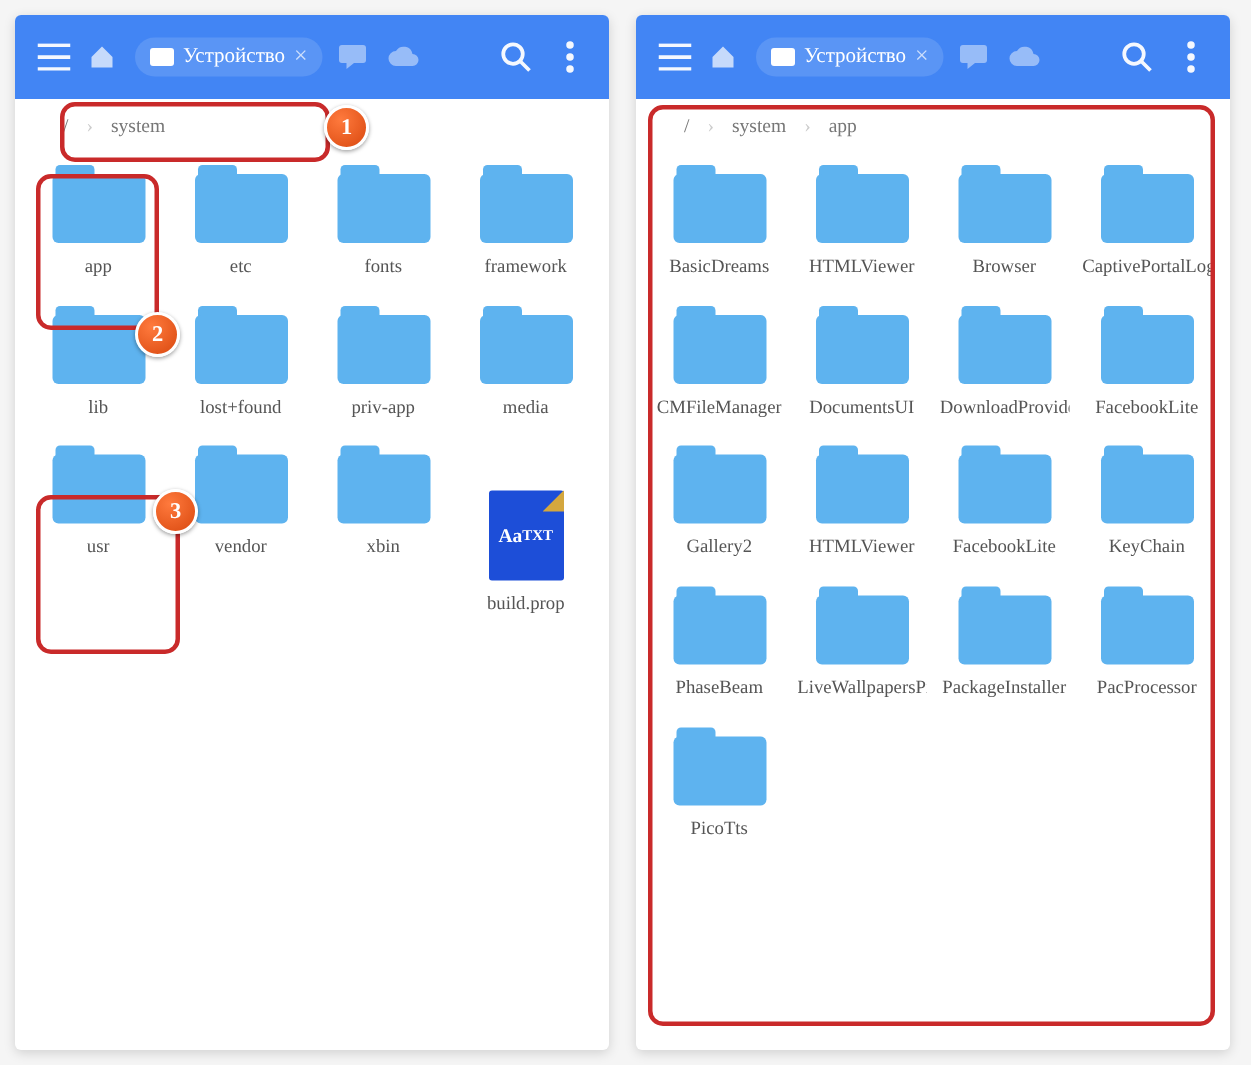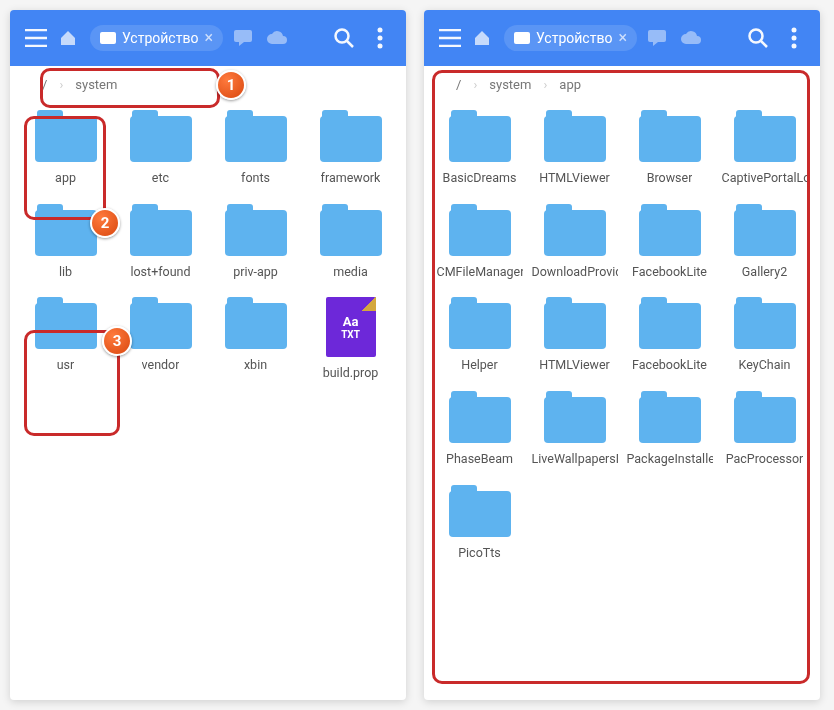--- a/index.html
+++ b/index.html
@@ -1,37 +1,37 @@
 <!DOCTYPE html>
 <html><head>
 <meta charset="utf-8">
 <style>
   * { box-sizing: border-box; margin: 0; padding: 0; }
   body { font-family: -apple-system, Roboto, Arial, sans-serif; background: #f5f5f5; width: 834px; height: 710px; display: flex; gap: 18px; padding: 10px; }
-  .phone { background: #fff; box-shadow: 0 2px 8px rgba(0,0,0,0.15); border-radius: 4px; overflow: hidden; position: relative; }
+  .phone { background: #fff; box-shadow: 0 2px 8px rgba(0,0,0,0.15); border-radius: 4px; overflow: hidden; position: relative; font-family: Liberation Serif, serif; }
   .phone.left { width: 396px; height: 690px; }
   .phone.right { width: 396px; height: 690px; }
   .appbar { background: #4285f4; height: 56px; display: flex; align-items: center; padding: 0 12px; color: #fff; }
   .appbar .menu-icon, .appbar .home-icon, .appbar .search-icon, .appbar .more-icon, .appbar .chat-icon, .appbar .cloud-icon { width: 28px; height: 28px; display: flex; align-items: center; justify-content: center; cursor: pointer; opacity: 0.95; }
   .appbar .home-icon { margin-left: 4px; opacity: 0.7; }
   .appbar .tab { background: #5a95f5; border-radius: 16px; padding: 5px 10px; display: flex; align-items: center; gap: 6px; margin-left: 8px; font-size: 14px; }
   .appbar .tab .sd-icon { width: 16px; height: 12px; background: #fff; border-radius: 2px; }
   .appbar .tab .close-icon { opacity: 0.7; font-size: 16px; line-height: 1; cursor: pointer; }
   .appbar .spacer { flex: 1; }
   .appbar .chat-icon, .appbar .cloud-icon { opacity: 0.45; margin-left: 6px; }
   .appbar .search-icon, .appbar .more-icon { margin-left: 8px; }
   .breadcrumb { height: 36px; display: flex; align-items: center; padding: 0 20px; font-size: 13px; color: #777; gap: 0; }
   .breadcrumb .crumb { padding: 0 12px; cursor: pointer; }
   .breadcrumb .sep { color: #ccc; }
   .grid { padding: 8px 12px 12px 12px; display: grid; grid-template-columns: repeat(4, 1fr); gap: 18px 8px; }
   .item { display: flex; flex-direction: column; align-items: center; cursor: pointer; }
   .folder-icon { width: 66px; height: 52px; position: relative; }
   .folder-icon::before { content: ""; position: absolute; top: 0; left: 4px; width: 26px; height: 10px; background: #5eb3ef; border-radius: 3px 3px 0 0; }
   .folder-icon::after { content: ""; position: absolute; top: 6px; left: 2px; right: 2px; bottom: 0; background: #5eb3ef; border-radius: 4px; }
-  .file-icon { width: 50px; height: 60px; background: #6d28d9; border-radius: 2px; position: relative; display: flex; flex-direction: column; align-items: center; justify-content: center; color: #fff; font-size: 10px; font-weight: bold; }
+  .file-icon { width: 50px; height: 60px; background: #1d4ed8; border-radius: 2px; position: relative; display: flex; flex-direction: row; align-items: center; justify-content: center; color: #fff; font-size: 10px; font-weight: bold; margin-top: 30px; }
   .file-icon::before { content: ""; position: absolute; top: 0; right: 0; width: 14px; height: 14px; background: linear-gradient(135deg, transparent 48%, #d4a73e 50%); }
   .file-icon .aa { font-size: 13px; }
   .item-label { margin-top: 8px; font-size: 12.5px; color: #555; text-align: center; line-height: 1.25; max-width: 86px; overflow: hidden; }
   
   .hl { position: absolute; border: 3px solid #c92a2a; border-radius: 10px; pointer-events: none; }
   .callout { position: absolute; width: 30px; height: 30px; border-radius: 50%; background: radial-gradient(circle at 35% 30%, #ff7a3d, #d9480f); border: 2px solid #fff; box-shadow: 0 1px 3px rgba(0,0,0,0.4); color: #fff; font-weight: bold; display: flex; align-items: center; justify-content: center; font-size: 15px; pointer-events: none; }
   svg { display: block; }
 </style>
 </head>
 <body>
@@ -224,33 +224,33 @@
       <div class="item">
         <div class="folder-icon"></div>
         <div class="item-label">CaptivePortalLogin</div>
       </div>
       <div class="item">
         <div class="folder-icon"></div>
         <div class="item-label">CMFileManager</div>
       </div>
       <div class="item">
         <div class="folder-icon"></div>
+        <div class="item-label">DocumentsUI</div>
+      </div>
+      <div class="item">
+        <div class="folder-icon"></div>
         <div class="item-label">DownloadProviderUi</div>
       </div>
       <div class="item">
         <div class="folder-icon"></div>
         <div class="item-label">FacebookLite</div>
       </div>
       <div class="item">
         <div class="folder-icon"></div>
         <div class="item-label">Gallery2</div>
-      </div>
-      <div class="item">
-        <div class="folder-icon"></div>
-        <div class="item-label">Helper</div>
       </div>
       <div class="item">
         <div class="folder-icon"></div>
         <div class="item-label">HTMLViewer</div>
       </div>
       <div class="item">
         <div class="folder-icon"></div>
         <div class="item-label">FacebookLite</div>
       </div>
       <div class="item">

